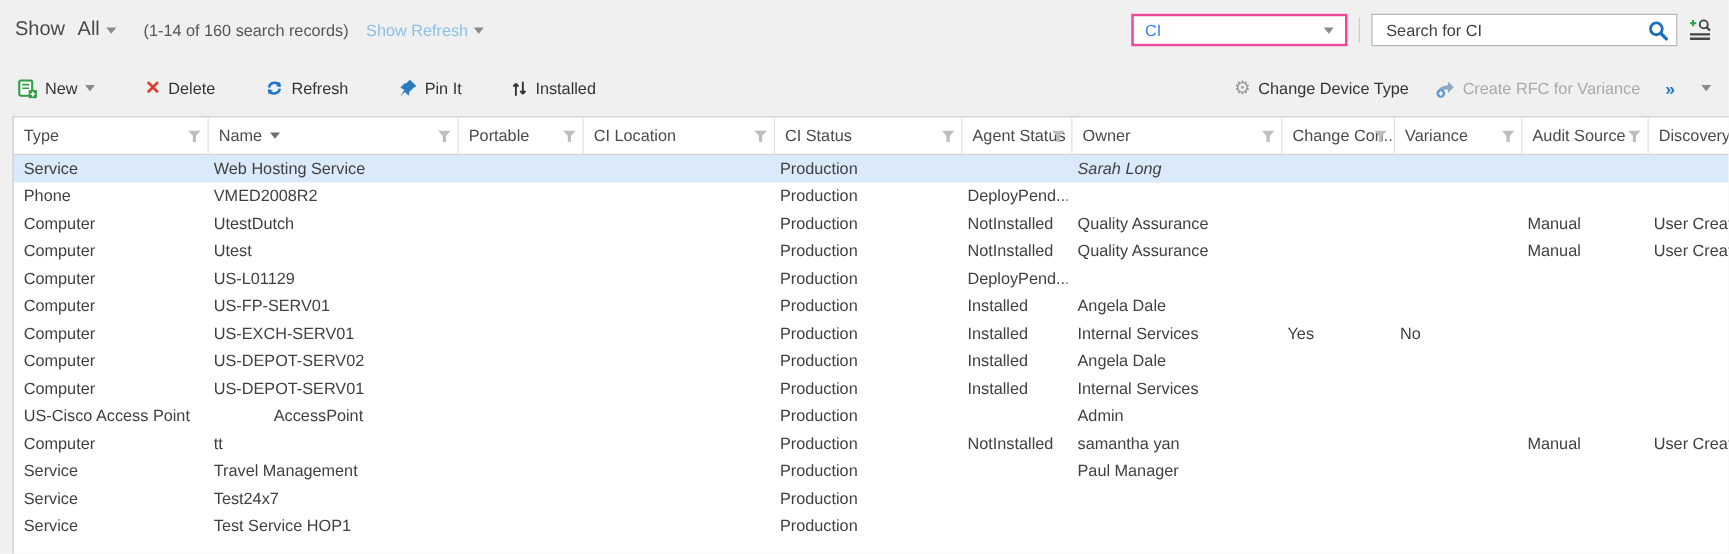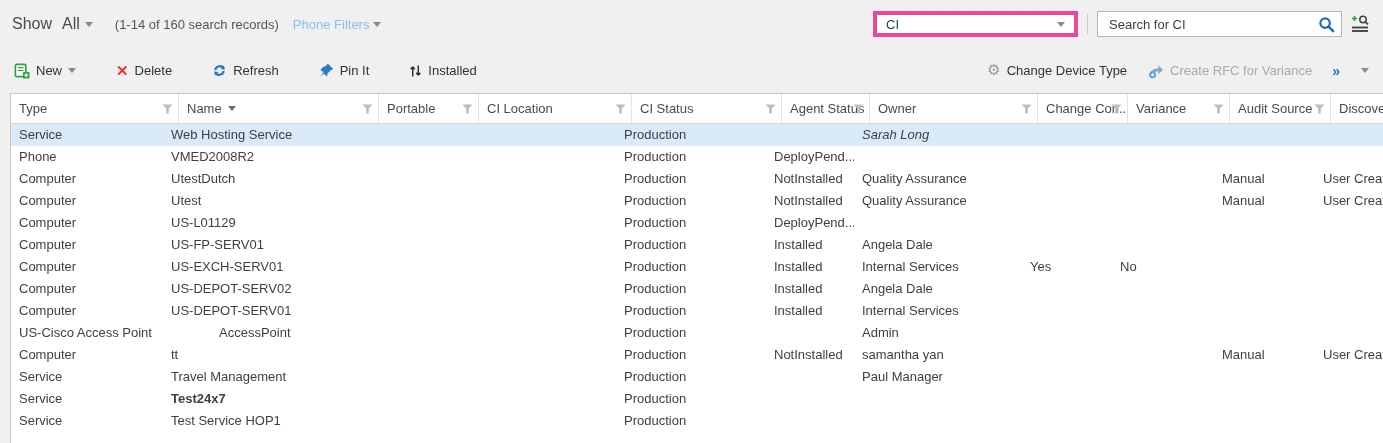--- a/index.html
+++ b/index.html
@@ -15,22 +15,22 @@
   .topbar {
     height:48px; display:flex; align-items:center; padding:0 12px;
   }
   .show-label { font-size:16px; color:#4a4a4a; }
   .show-value { font-size:16px; color:#4a4a4a; margin-left:10px; display:inline-flex; align-items:center; gap:5px; cursor:pointer; }
   .records-info { margin-left:22px; color:#555; }
   .show-filters { margin-left:14px; color:#8cc0e2; display:inline-flex; align-items:center; gap:4px; cursor:pointer; }
   .caret { width:0; height:0; border-left:4px solid transparent; border-right:4px solid transparent; border-top:5px solid #8a8a8a; display:inline-block; }
   .topbar-right { margin-left:auto; display:flex; align-items:center; }
   .entity-select {
-    width:205px; height:26px; background:#fff; border:4px solid #ec4899;
-    display:flex; align-items:center; padding:0 9px; color:#14532d; cursor:pointer;
+    width:173px; height:26px; background:#fff; border:2px solid #ec4899;
+    display:flex; align-items:center; padding:0 9px; color:#3b82f6; cursor:pointer;
   }
   .entity-select .caret { margin-left:auto; }
   .tb-divider { width:1px; height:20px; background:#ccc; margin:0 9px; }
   .search-box {
     width:245px; height:26px; background:#fff; border:1px solid #b7b7b7;
     display:flex; align-items:center; padding:0 6px 0 9px;
   }
   .search-box input {
     border:none; outline:none; flex:1; font-family:"Liberation Sans", sans-serif;
     font-size:13px; color:#333; background:transparent; min-width:0;
@@ -73,21 +73,21 @@
 <body>
 
 <div class="topbar">
   <span class="show-label">Show</span>
   <span class="show-value">
     <span>All</span>
     <span class="caret"></span>
   </span>
   <span class="records-info">(1-14 of 160 search records)</span>
   <span class="show-filters">
-    <span>Phone Filters</span>
+    <span>Show Refresh</span>
     <span class="caret"></span>
   </span>
 
   <div class="topbar-right">
     <div class="entity-select">
       <span>CI</span>
       <span class="caret"></span>
     </div>
     <div class="tb-divider"></div>
     <div class="search-box">
@@ -182,21 +182,21 @@
       <span>Create RFC for Variance</span>
     </span>
 
     <span class="chevrons">»</span>
     <span class="caret" style="cursor:pointer;"></span>
   </div>
 </div>
 
 <div class="table-wrap">
   <div class="grid-header" id="grid-header">
-      <div class="hcell" style="width: 168px;">
+      <div class="hcell" style="width: 156px;">
         <span>Type</span>
         <span class="funnel">
           <svg width="11" height="10" viewBox="0 0 11 10">
             <path d="M0.5 0.5 H10.5 L6.8 4.6 V9.5 H4.2 V4.6 Z" fill="#bdbdbd"></path>
           </svg>
         </span>
       </div>
       <div class="hcell" style="width: 200px;">
         <span>Name</span>
         <span class="sortcaret"></span>
@@ -425,21 +425,21 @@
         <div class="gcell" style="width: 150px;">Production</div>
         <div class="gcell" style="width: 88px;"></div>
         <div class="gcell" style="width: 168px;">Paul Manager</div>
         <div class="gcell" style="width: 90px;"></div>
         <div class="gcell" style="width: 102px;"></div>
         <div class="gcell" style="width: 101px;"></div>
         <div class="gcell" style="width: 120px;"></div>
       </div>
       <div class="grow">
         <div class="gcell" style="width: 152px;">Service</div>
-        <div class="gcell" style="width: 200px; font-weight: bold;">Test24x7</div>
+        <div class="gcell" style="width: 200px;">Test24x7</div>
         <div class="gcell" style="width: 100px;"></div>
         <div class="gcell" style="width: 153px;"></div>
         <div class="gcell" style="width: 150px;">Production</div>
         <div class="gcell" style="width: 88px;"></div>
         <div class="gcell" style="width: 168px;"></div>
         <div class="gcell" style="width: 90px;"></div>
         <div class="gcell" style="width: 102px;"></div>
         <div class="gcell" style="width: 101px;"></div>
         <div class="gcell" style="width: 120px;"></div>
       </div>

